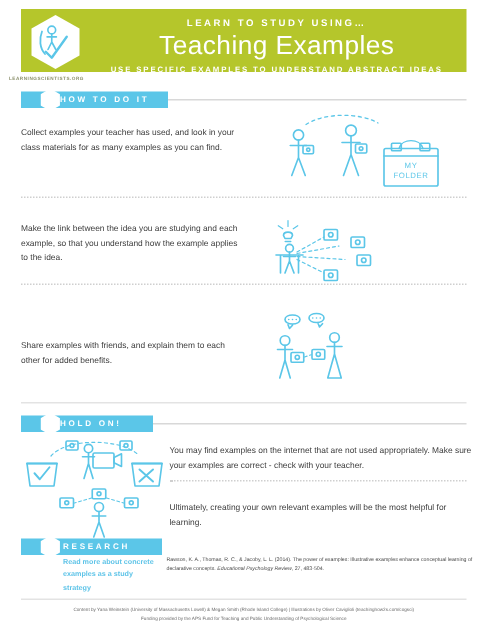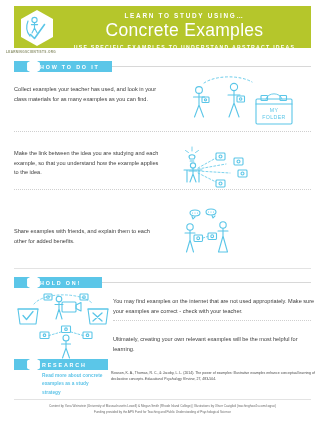--- a/index.html
+++ b/index.html
@@ -107,21 +107,21 @@
       <svg width="36" height="38" viewBox="0 0 36 38">
         <polygon points="18,1 34,10 34,28 18,37 2,28 2,10" fill="#ffffff"></polygon>
         <circle cx="15.5" cy="11" r="2.6" fill="none" stroke="#5bc6e8" stroke-width="1.1"></circle>
         <path d="M15.5 13.6 L15.5 19 M12.4 15.6 L18.6 15.6 M15.5 19 L13 24 M15.5 19 L18.2 24" fill="none" stroke="#5bc6e8" stroke-width="1.1" stroke-linecap="round"></path>
         <path d="M9 12 C7 17 7.5 23 11 27" fill="none" stroke="#5bc6e8" stroke-width="1.2" stroke-linecap="round"></path>
         <path d="M11.5 25.5 L15.5 29.5 L25.5 15.5" fill="none" stroke="#5bc6e8" stroke-width="1.6" stroke-linecap="round" stroke-linejoin="round"></path>
       </svg>
     </div>
     <div class="header-text">
       <div class="kicker">LEARN TO STUDY USING…</div>
-      <div class="main-title">Concrete Examples</div>
+      <div class="main-title">Teaching Examples</div>
       <div class="subtitle">USE SPECIFIC EXAMPLES TO UNDERSTAND ABSTRACT IDEAS</div>
     </div>
   </div>
   <div class="site-url">LEARNINGSCIENTISTS.ORG</div>
 
   <div class="sec-bar" style="left:14px; top:61px; width:297px;">
     <div class="bar-bg" style="width:98px; background:#5bc6e8; padding-left:26px;">
       <span class="sec-label">HOW TO DO IT</span>
     </div>
     <div class="hex-notch" style="left:12px;"></div>

